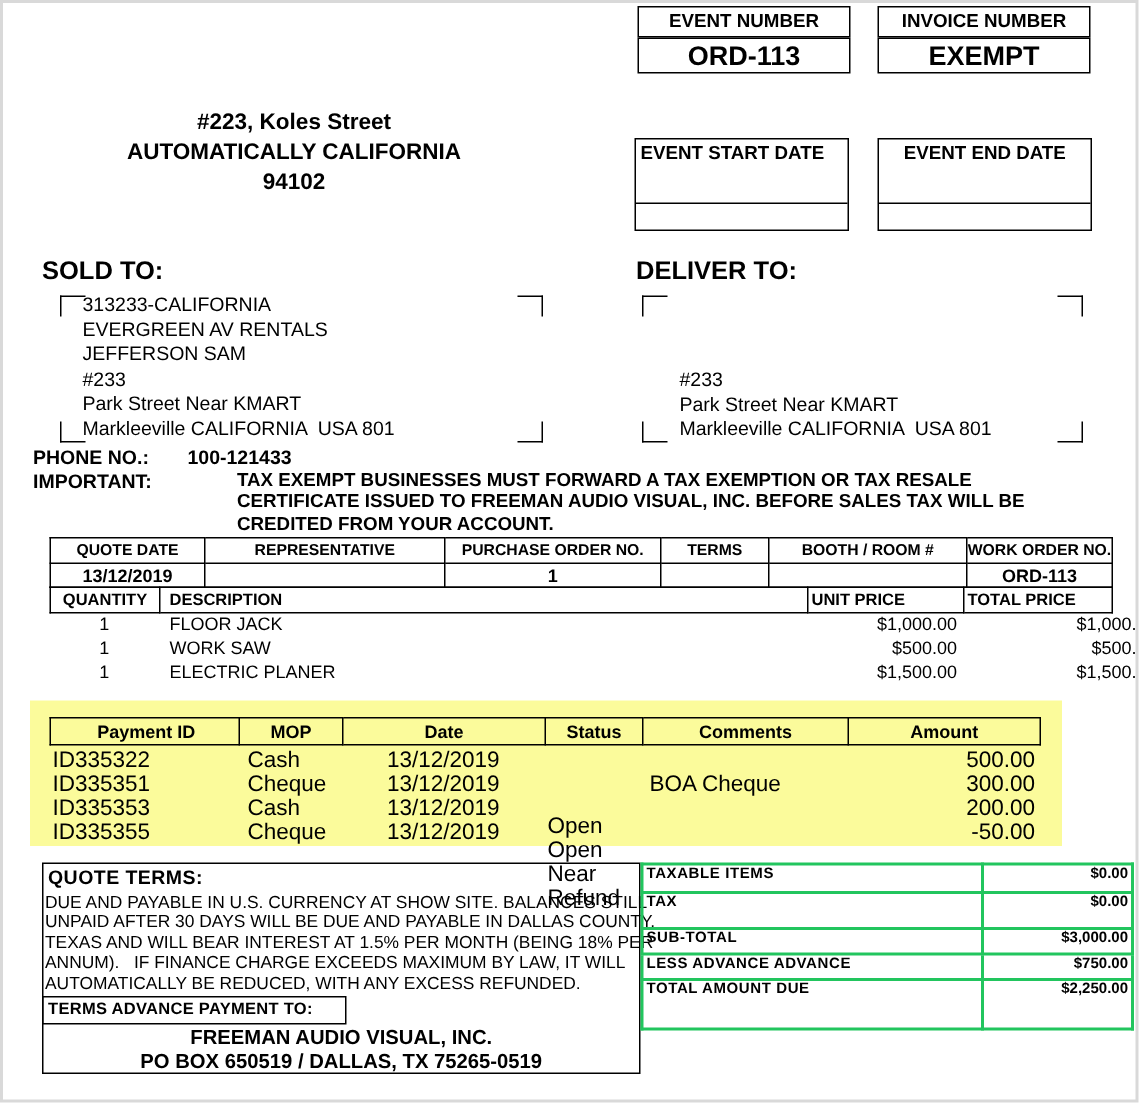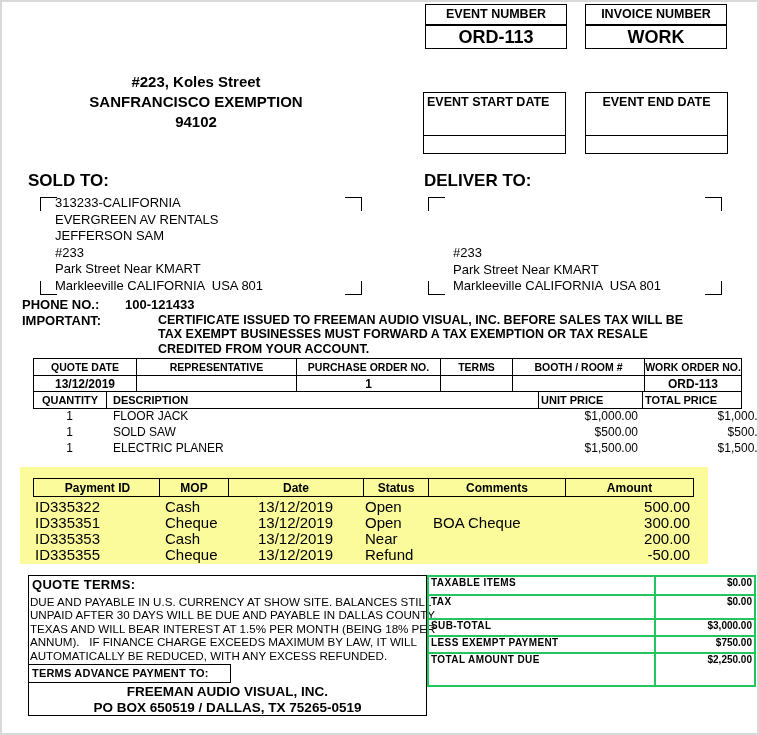--- a/index.html
+++ b/index.html
@@ -53,21 +53,21 @@
   .itemrow .unit { position:absolute; left:420px; width:185px; text-align:right; }
   .itemrow .tot { position:absolute; left:610px; width:128px; text-align:right; }
 
   
   .pay-block { position:absolute; left:18px; top:465px; width:688px; height:97px; }
   .pay-hdr td { font-size:12px; font-weight:bold; height:18px; text-align:center; }
   .payrow { position:absolute; width:659px; height:16px; font-size:15px; }
   .payrow .pid { position:absolute; left:2px; }
   .payrow .mop { position:absolute; left:132px; }
   .payrow .pdate { position:absolute; left:195px; width:135px; text-align:center; }
-  .payrow .pstat { position:absolute; left:332px; }
+  .payrow .pstat { position:absolute; left:332px;margin-top:44px; }
   .payrow .pcom { position:absolute; left:400px; }
   .payrow .pamt { position:absolute; left:532px; width:125px; text-align:right; }
 
   
   .terms-box { position:absolute; left:26px; top:573px; width:399px; height:141px;
                border:1px solid #000; }
   .terms-head { font-size:13px; font-weight:bold; padding:1px 0 0 3px; letter-spacing:0.3px; }
   .terms-lines { position:absolute; left:1px; top:19px; font-size:11.6px; line-height:13.4px; }
   .terms-lines div { white-space:pre; }
   .remit-box { position:absolute; left:-1px; top:88px; width:203px; height:19px;
@@ -83,25 +83,25 @@
   .totals .tl-amt { width:100px; text-align:right; padding-right:2px; }
 </style>
 </head>
 <body>
 
 <div class="page">
 
   <div class="tbox lbl" style="left:423px; top:2px;">EVENT NUMBER</div>
   <div class="tbox val" style="left:423px; top:23px;">ORD-113</div>
   <div class="tbox lbl" style="left:583px; top:2px;">INVOICE NUMBER</div>
-  <div class="tbox val" style="left:583px; top:23px;">WORK</div>
+  <div class="tbox val" style="left:583px; top:23px;">EXEMPT</div>
 
   <div class="co-addr">
     <div>#223, Koles Street</div>
-    <div>SANFRANCISCO EXEMPTION</div>
+    <div>AUTOMATICALLY CALIFORNIA</div>
     <div>94102</div>
   </div>
 
   <div class="dbox" style="left:421px; top:90px;">
     <div class="dlbl">EVENT START DATE</div>
     <div class="split"></div>
   </div>
   <div class="dbox center" style="left:583px; top:90px;">
     <div class="dlbl">EVENT END DATE</div>
     <div class="split"></div>
@@ -130,22 +130,22 @@
   <div class="addr" style="left:451px; top:243px;">
     <div>#233</div>
     <div>Park Street Near KMART</div>
     <div>Markleeville CALIFORNIA  USA 801</div>
   </div>
 
   <div class="blabel" style="left:20px; top:295px;">PHONE NO.:</div>
   <div class="blabel" style="left:123px; top:295px;">100-121433</div>
   <div class="blabel" style="left:20px; top:311px;">IMPORTANT:</div>
   <div class="imp-text">
+    <div>TAX EXEMPT BUSINESSES MUST FORWARD A TAX EXEMPTION OR TAX RESALE</div>
     <div>CERTIFICATE ISSUED TO FREEMAN AUDIO VISUAL, INC. BEFORE SALES TAX WILL BE</div>
-    <div>TAX EXEMPT BUSINESSES MUST FORWARD A TAX EXEMPTION OR TAX RESALE</div>
     <div>CREDITED FROM YOUR ACCOUNT.</div>
   </div>
 
   <table class="grid abs" style="left:31px; top:356px; width:708px;">
     <colgroup>
         <col style="width:103px">
         <col style="width:160px">
         <col style="width:144px">
         <col style="width:72px">
         <col style="width:132px">
@@ -189,21 +189,21 @@
     </table>
 
   <div class="itemrow" style="left:31px; top:407px;">
     <span class="qty">1</span>
     <span class="desc">FLOOR JACK</span>
     <span class="unit">$1,000.00</span>
     <span class="tot">$1,000.00</span>
   </div>
   <div class="itemrow" style="left:31px; top:423px;">
     <span class="qty">1</span>
-    <span class="desc">SOLD SAW</span>
+    <span class="desc">WORK SAW</span>
     <span class="unit">$500.00</span>
     <span class="tot">$500.00</span>
   </div>
   <div class="itemrow" style="left:31px; top:439px;">
     <span class="qty">1</span>
     <span class="desc">ELECTRIC PLANER</span>
     <span class="unit">$1,500.00</span>
     <span class="tot">$1,500.00</span>
   </div>
 
@@ -286,21 +286,21 @@
     </tr>
     <tr style="height:24px;">
       <td class="tl-lab">TAX</td>
       <td class="tl-amt">$0.00</td>
     </tr>
     <tr style="height:17px;">
       <td class="tl-lab">SUB-TOTAL</td>
       <td class="tl-amt">$3,000.00</td>
     </tr>
     <tr style="height:17px;">
-      <td class="tl-lab">LESS EXEMPT PAYMENT</td>
+      <td class="tl-lab">LESS ADVANCE ADVANCE</td>
       <td class="tl-amt">$750.00</td>
     </tr>
     <tr style="height:33px;">
       <td class="tl-lab">TOTAL AMOUNT DUE</td>
       <td class="tl-amt">$2,250.00</td>
     </tr>
   </tbody>
     </table>
 
 </div>

